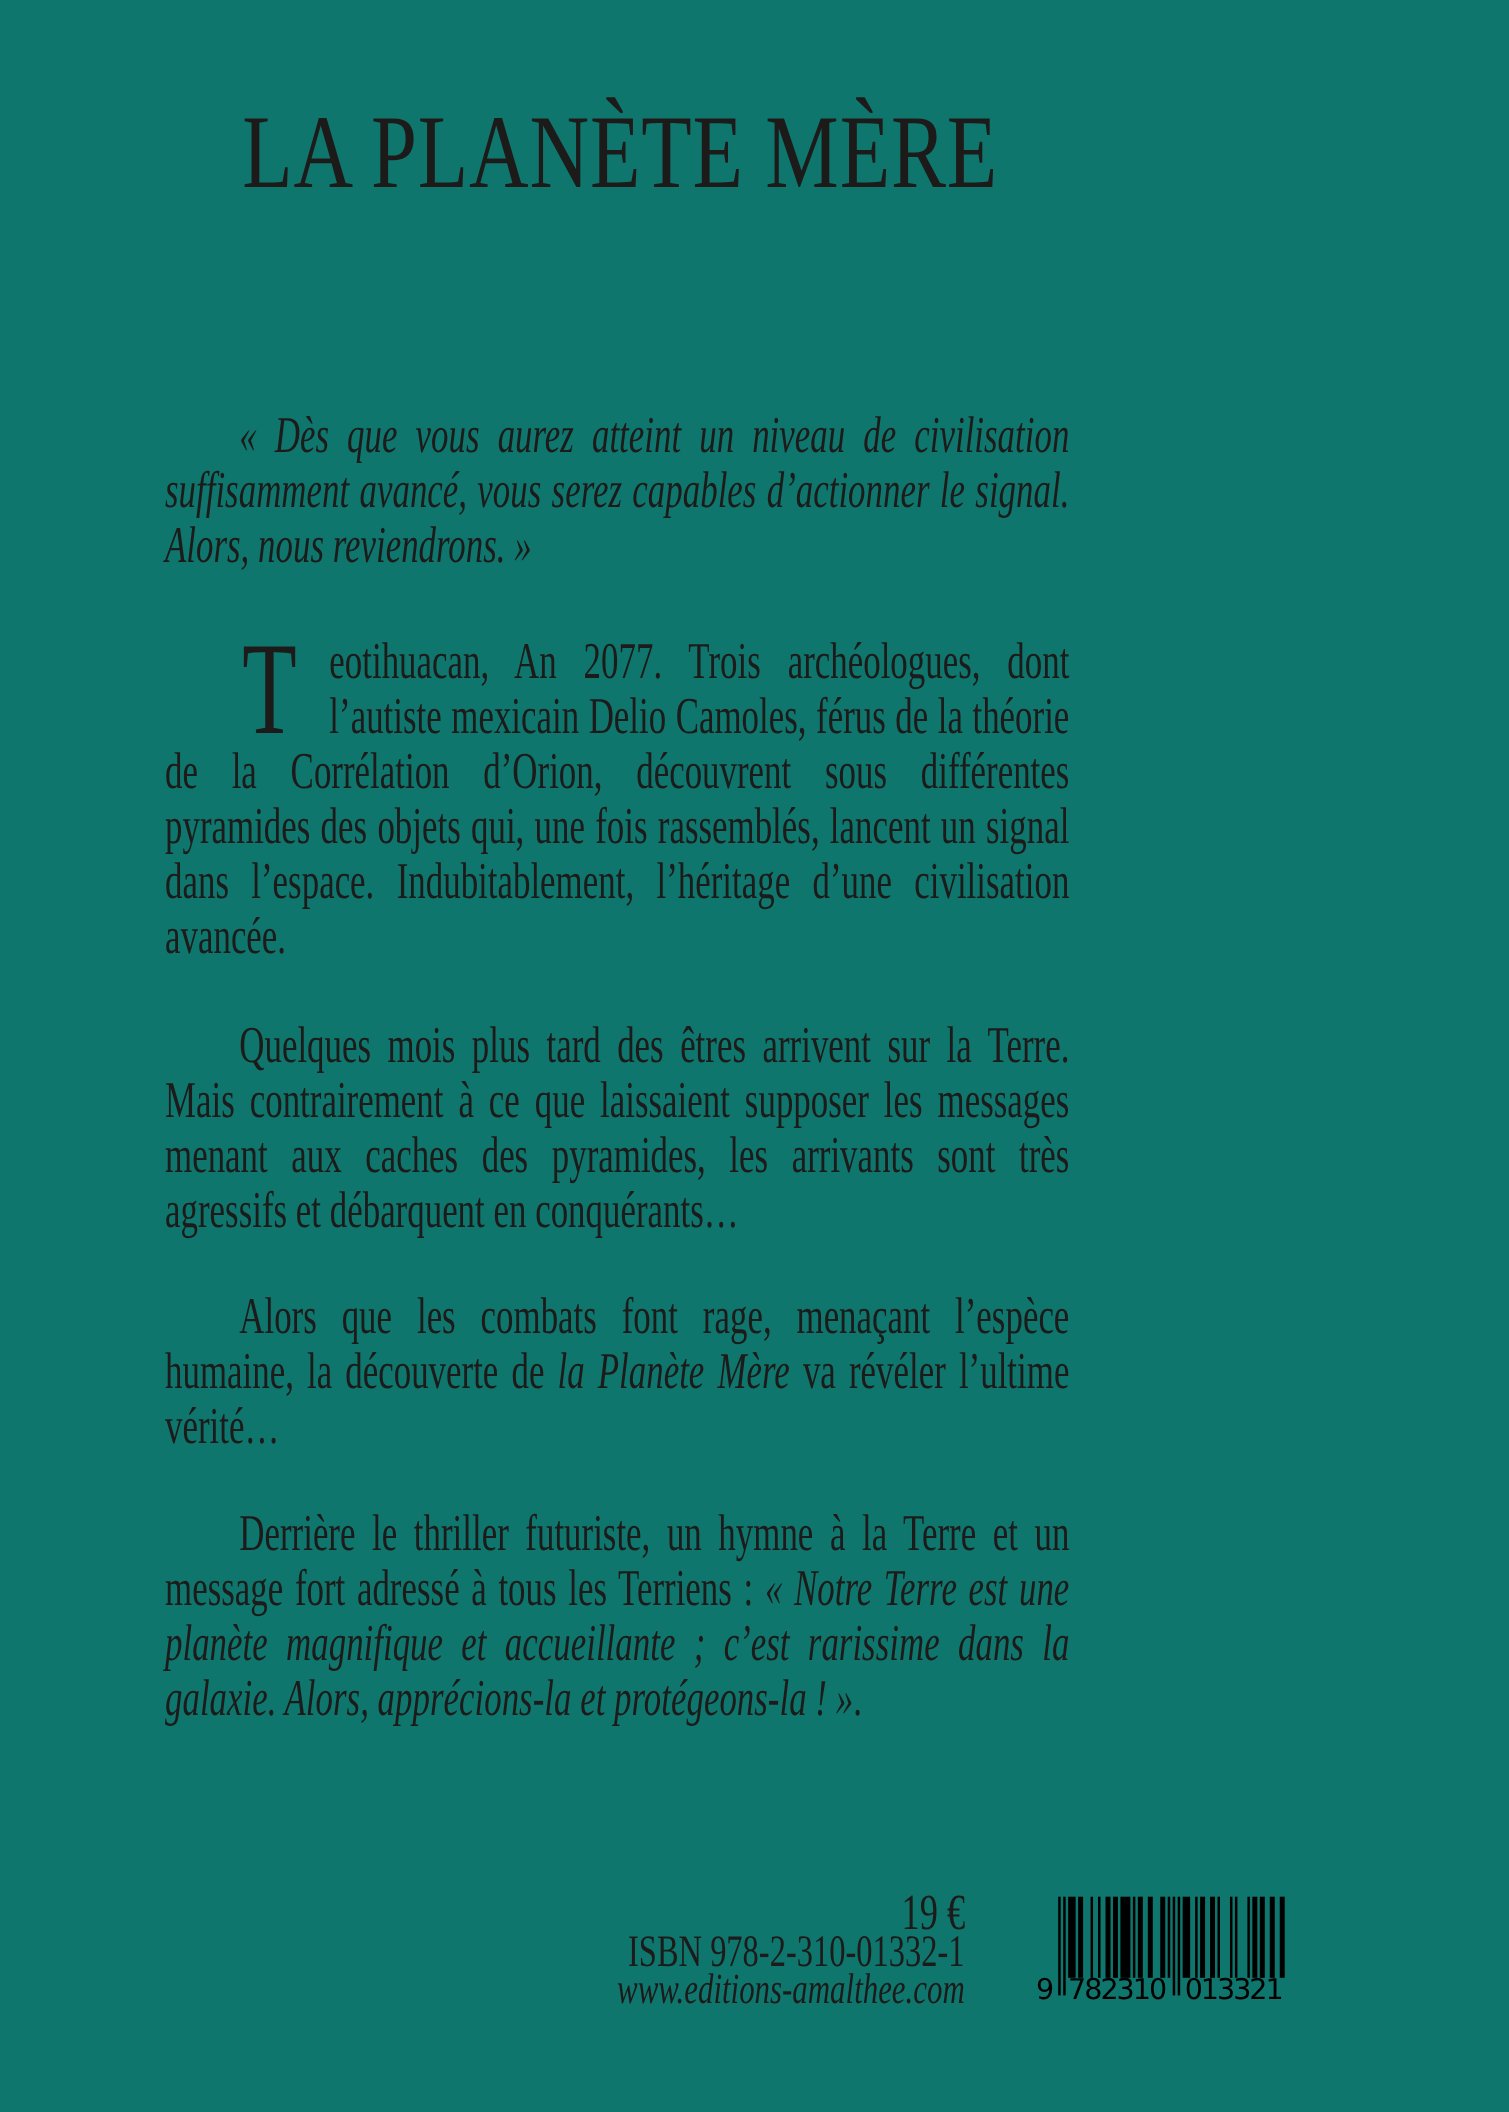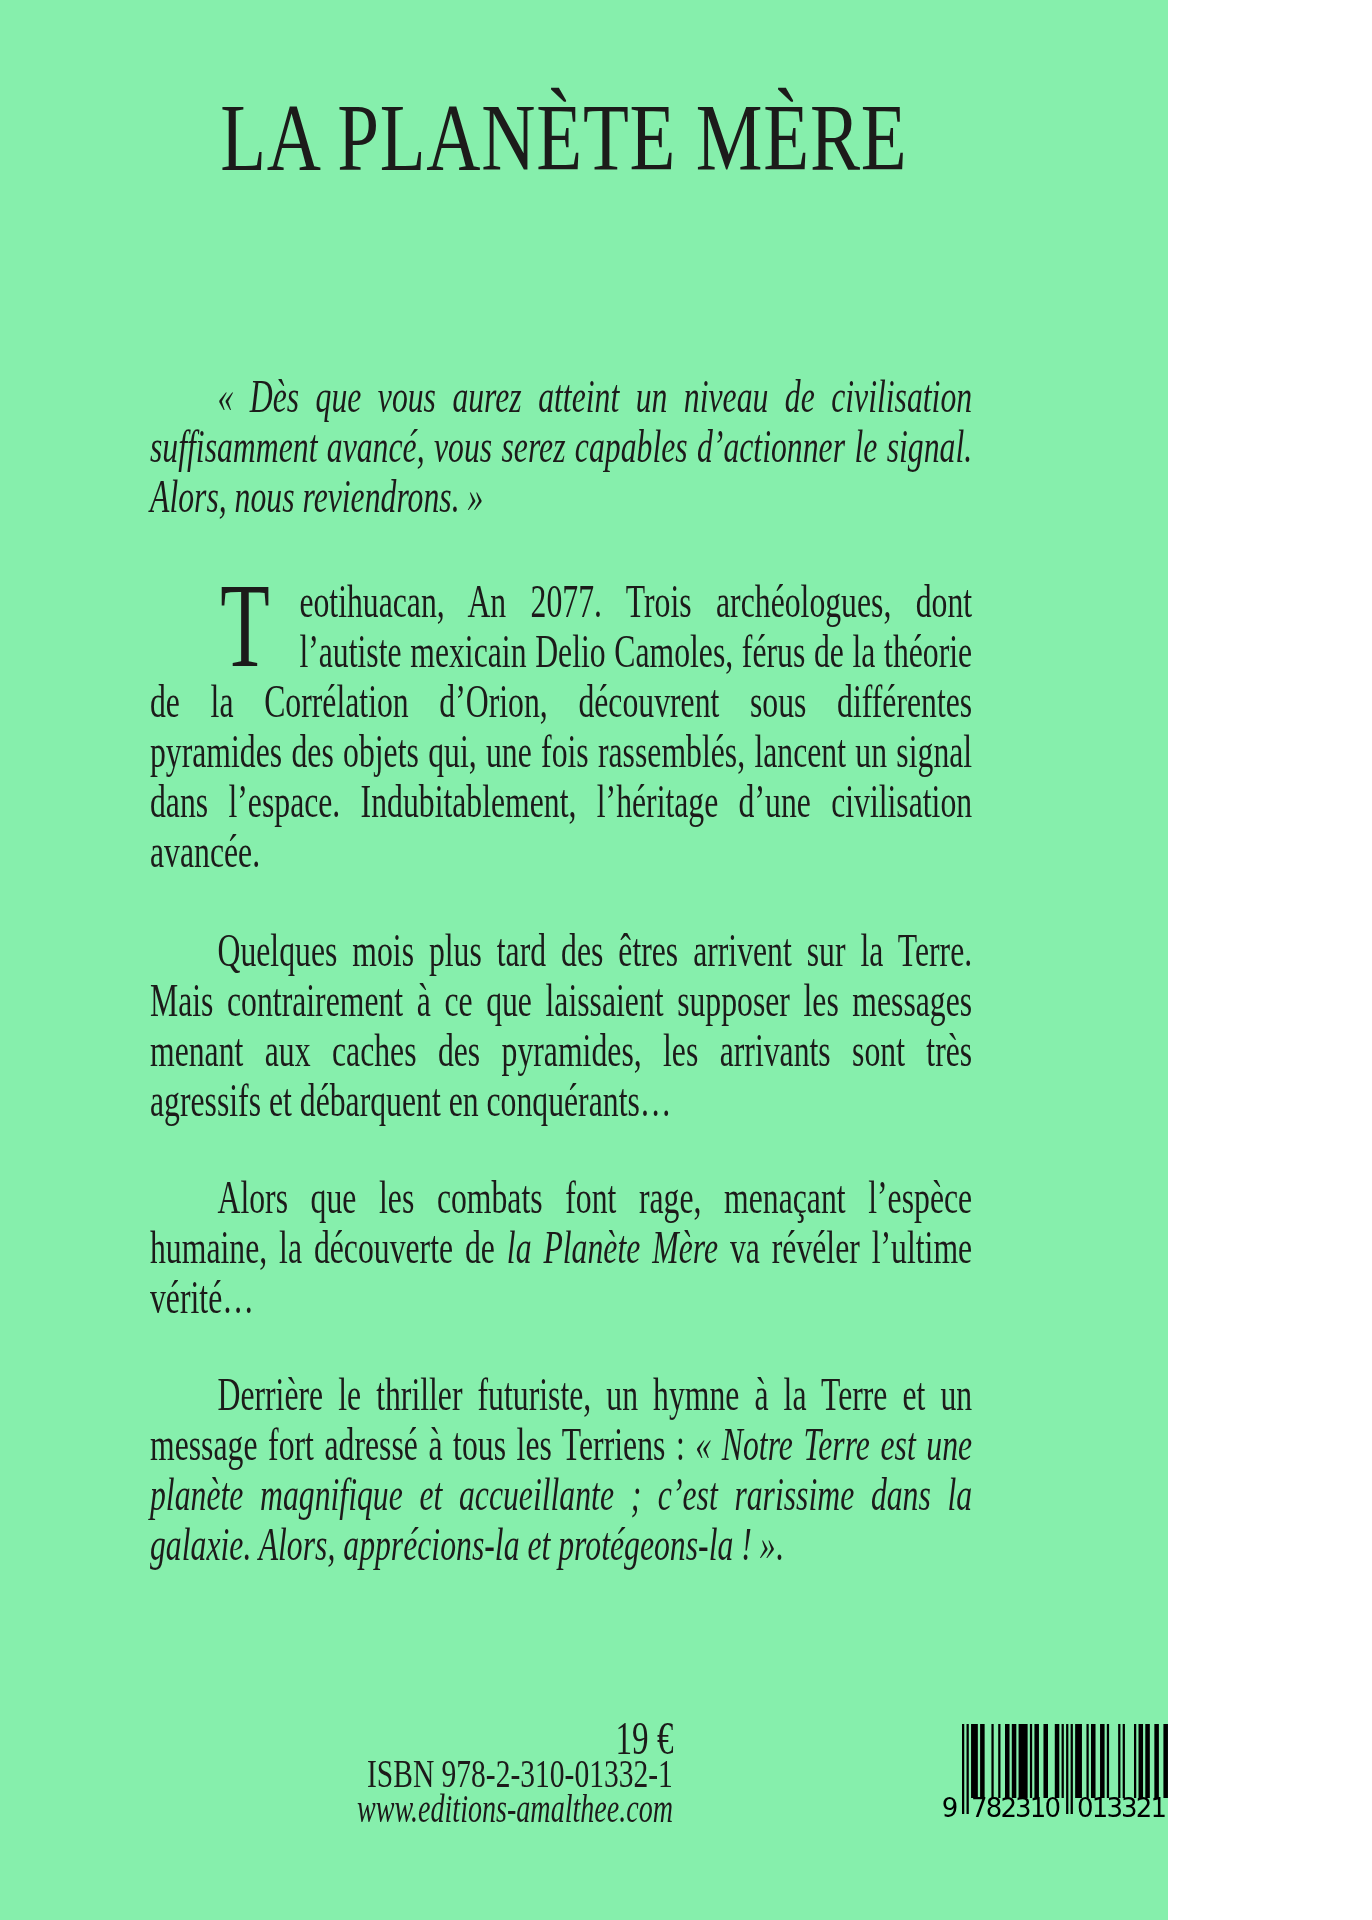--- a/index.html
+++ b/index.html
@@ -1,19 +1,19 @@
 <!DOCTYPE html>
 <html lang="fr"><head>
 <meta charset="utf-8">
 <style>
   html,body { margin:0; padding:0; background:#ffffff; }
   .page {
     position:relative;
-    width:1168px; height:1920px;
-    background:#86efac;
+    width:1372px; height:1920px;
+    background:#0f766e;
     font-family:"Liberation Serif", serif;
     color:#1c1b1a;
     overflow:hidden;
   }
 
   
   .title-wrap {
     position:absolute; left:153px; top:88px;
     width:1040px;
     transform:scaleX(0.79); transform-origin:0 0;

